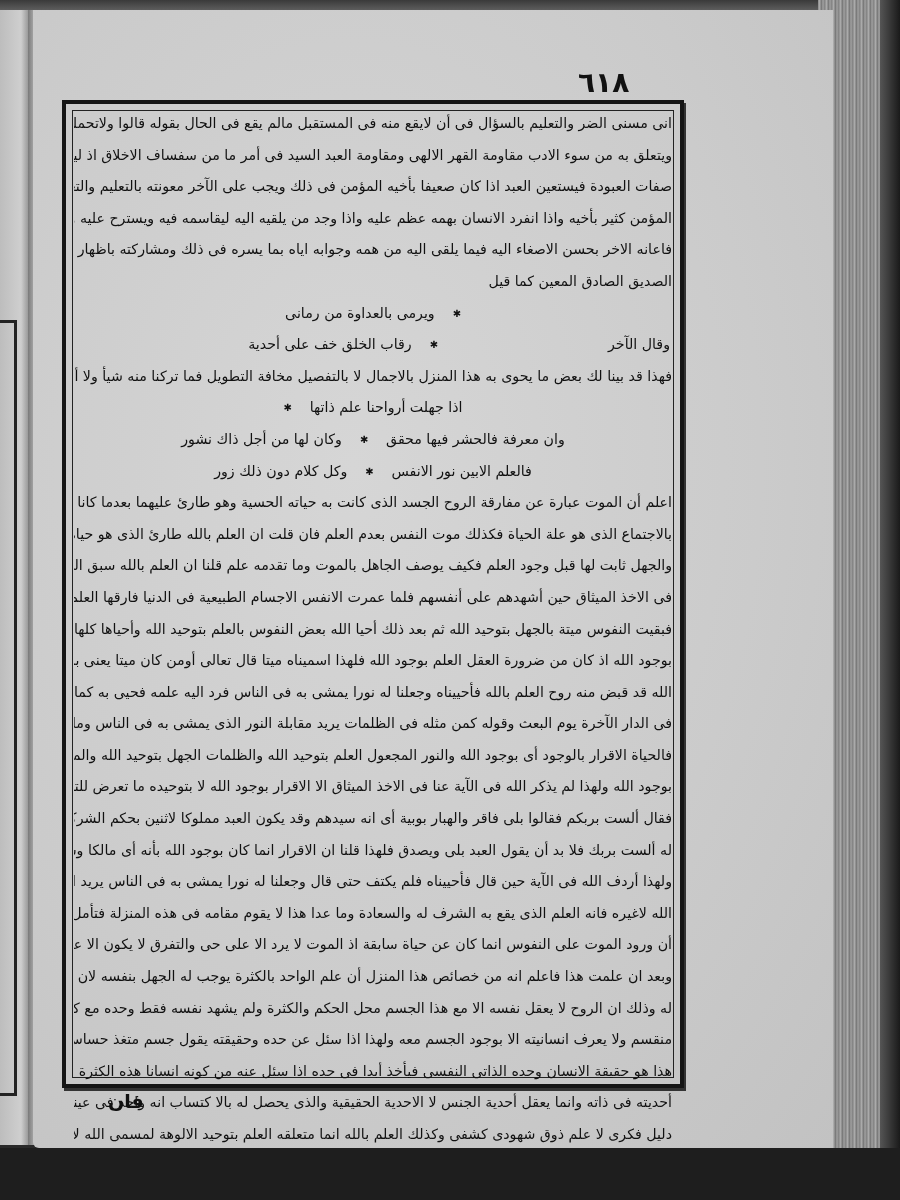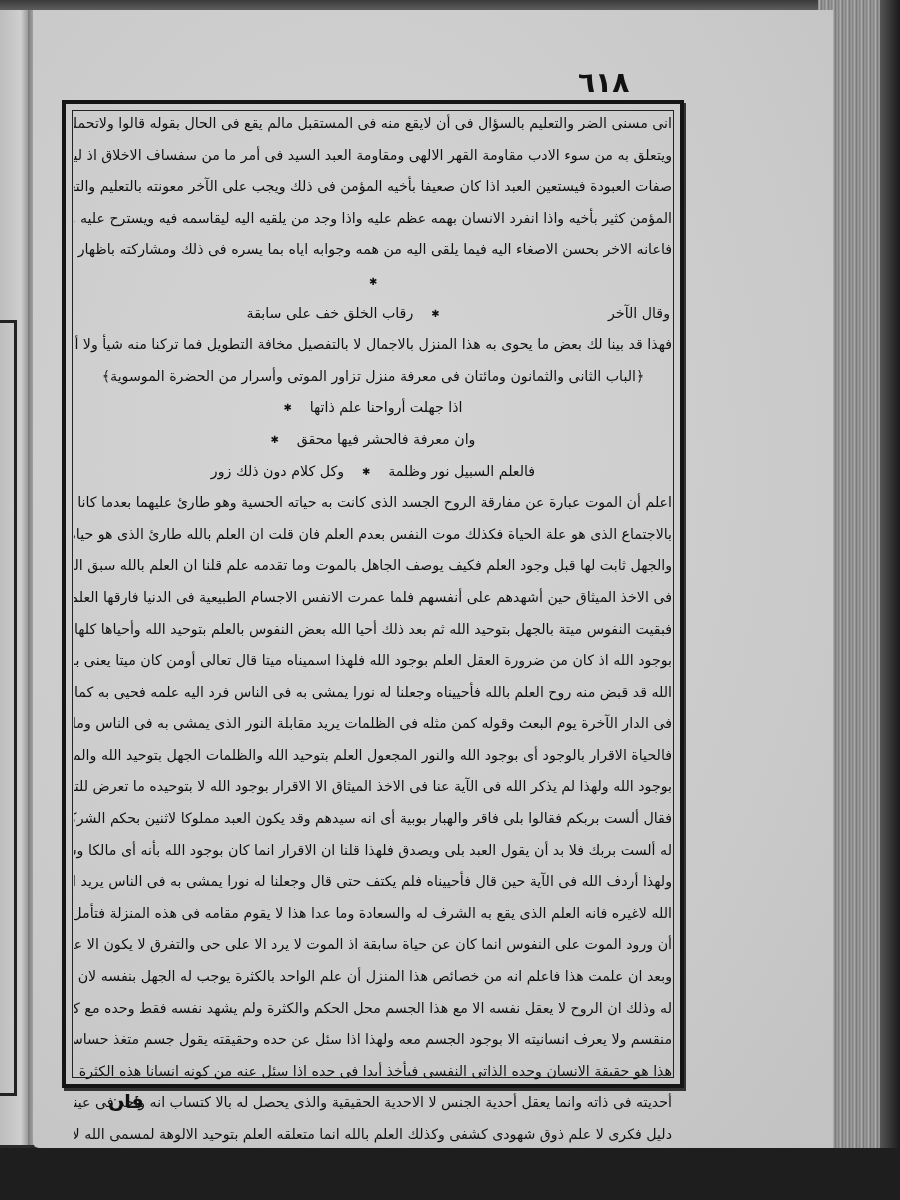--- a/index.html
+++ b/index.html
@@ -104,53 +104,55 @@
   <div class="page-number">٦١٨</div>
 
   <div class="frame-outer">
     <div class="frame-inner"></div>
     <div class="text-block">
       <div class="line">انى مسنى الضر والتعليم بالسؤال فى أن لايقع منه فى المستقبل مالم يقع فى الحال بقوله قالوا ولاتحملنا مالاطاقة لنا به</div>
       <div class="line">ويتعلق به من سوء الادب مقاومة القهر الالهى ومقاومة العبد السيد فى أمر ما من سفساف الاخلاق اذ ليس ذلك من</div>
       <div class="line">صفات العبودة فيستعين العبد اذا كان صعيفا بأخيه المؤمن فى ذلك ويجب على الآخر معونته بالتعليم والتعزية فان</div>
       <div class="line">المؤمن كثير بأخيه واذا انفرد الانسان بهمه عظم عليه واذا وجد من يلقيه اليه ليقاسمه فيه ويسترح عليه ويخف عنه</div>
       <div class="line">فاعانه الاخر بحسن الاصغاء اليه فيما يلقى اليه من همه وجوابه اياه بما يسره فى ذلك ومشاركته باظهار التألم لما ناله فذلك</div>
+      <div class="line short">الصديق الصادق المعين كما قيل</div>
 
       <div class="line center">
         <div class="verse">
           <span class="star">✱</span>
+          <span>ويرمى بالعداوة من رمانى</span>
         </div>
       </div>
       <div class="line center poet-line">
         <span class="speaker">وقال الآخر</span>
         <div class="verse">
           <span class="star">✱</span>
-          <span>رقاب الخلق خف على سابقة</span>
+          <span>رقاب الخلق خف على أحدية</span>
         </div>
       </div>
 
       <div class="line">فهذا قد بينا لك بعض ما يحوى به هذا المنزل بالاجمال لا بالتفصيل مخافة التطويل فما تركنا منه شيأ ولا أعلمناك منه بشئ</div>
 
-      <div class="line center">﴿الباب الثانى والثمانون ومائتان فى معرفة منزل تزاور الموتى وأسرار من الحضرة الموسوية﴾</div>
 
       <div class="line center">
         <div class="verse">
           <span>اذا جهلت أرواحنا علم ذاتها</span>
           <span class="star">✱</span>
         </div>
       </div>
       <div class="line center">
         <div class="verse">
           <span>وان معرفة فالحشر فيها محقق</span>
           <span class="star">✱</span>
+          <span>وكان لها من أجل ذاك نشور</span>
         </div>
       </div>
       <div class="line center">
         <div class="verse">
-          <span>فالعلم السبيل نور وظلمة</span>
+          <span>فالعلم الابين نور الانفس</span>
           <span class="star">✱</span>
           <span>وكل كلام دون ذلك زور</span>
         </div>
       </div>
 
       <div class="line">اعلم أن الموت عبارة عن مفارقة الروح الجسد الذى كانت به حياته الحسية وهو طارئ عليهما بعدما كانا موصوفين</div>
       <div class="line">بالاجتماع الذى هو علة الحياة فكذلك موت النفس بعدم العلم فان قلت ان العلم بالله طارئ الذى هو حياة النفوس</div>
       <div class="line">والجهل ثابت لها قبل وجود العلم فكيف يوصف الجاهل بالموت وما تقدمه علم قلنا ان العلم بالله سبق الى نفس كل انسان</div>
       <div class="line">فى الاخذ الميثاق حين أشهدهم على أنفسهم فلما عمرت الانفس الاجسام الطبيعية فى الدنيا فارقها العلم بتوحيد الله</div>
       <div class="line">فبقيت النفوس ميتة بالجهل بتوحيد الله ثم بعد ذلك أحيا الله بعض النفوس بالعلم بتوحيد الله وأحياها كلها بالعلم</div>

